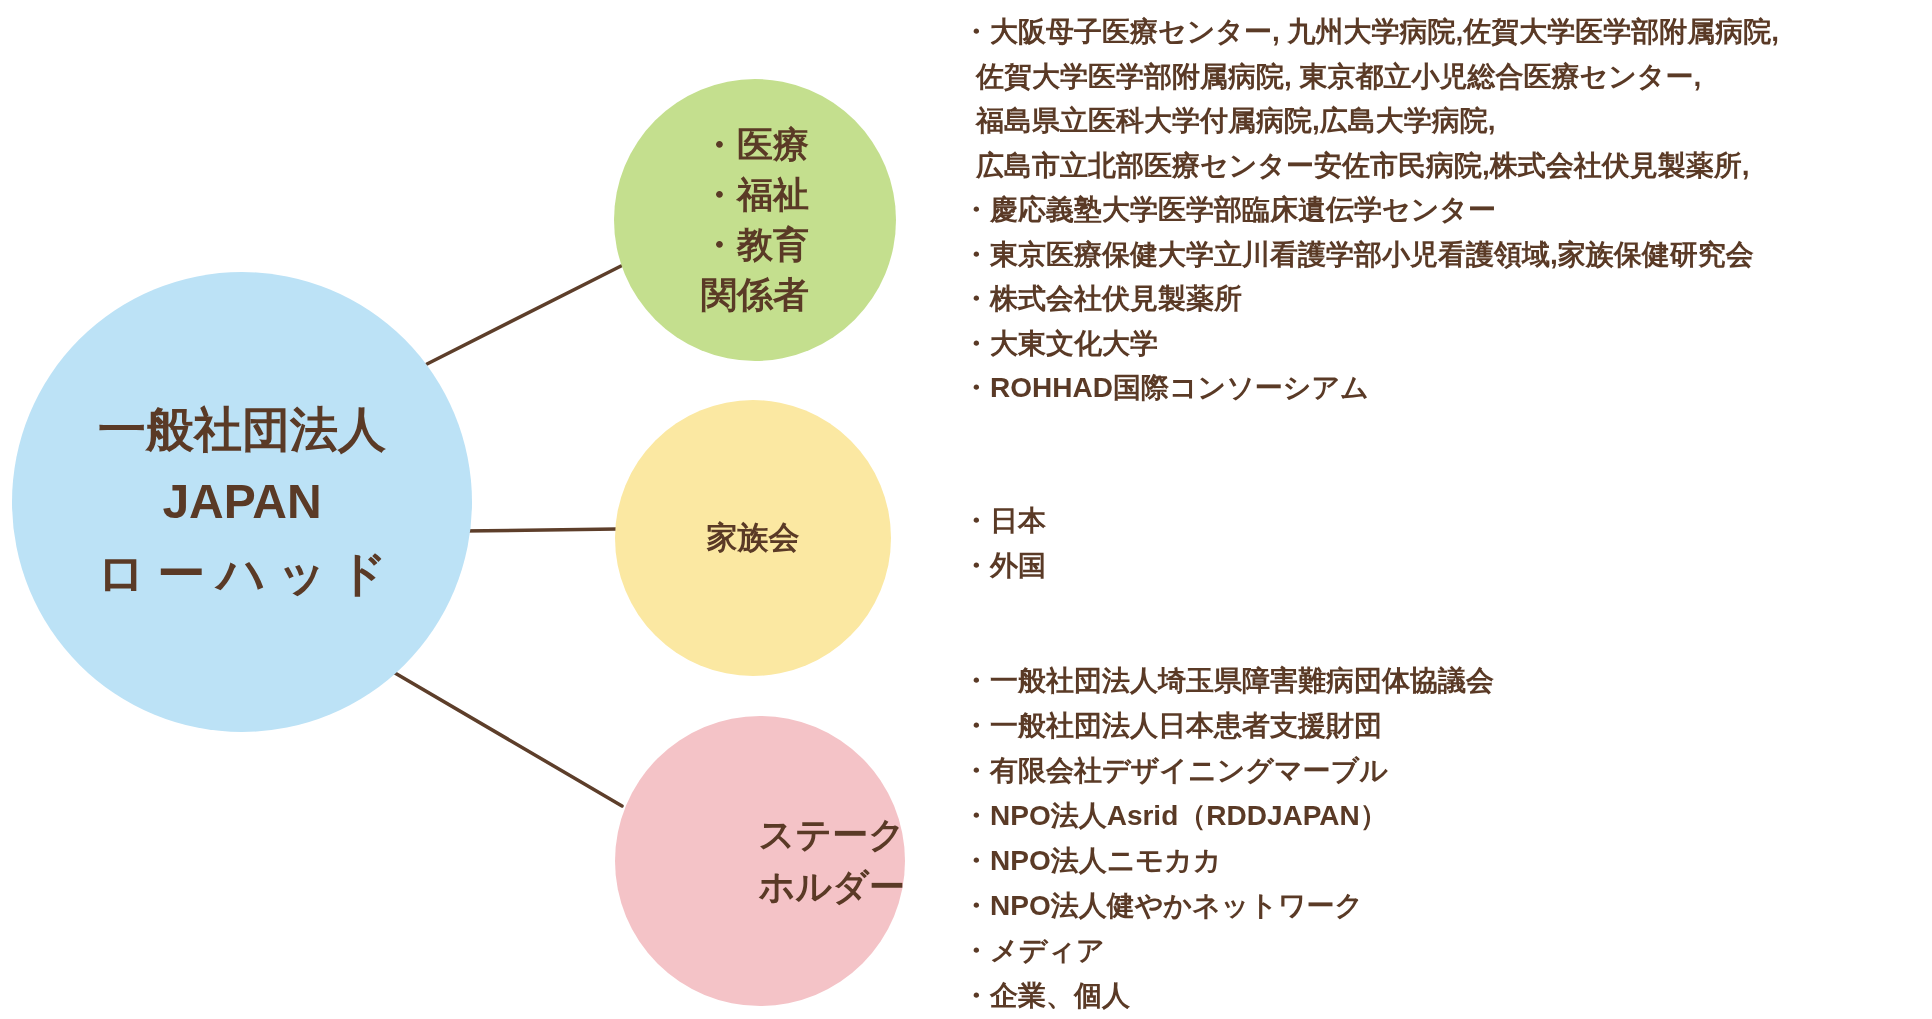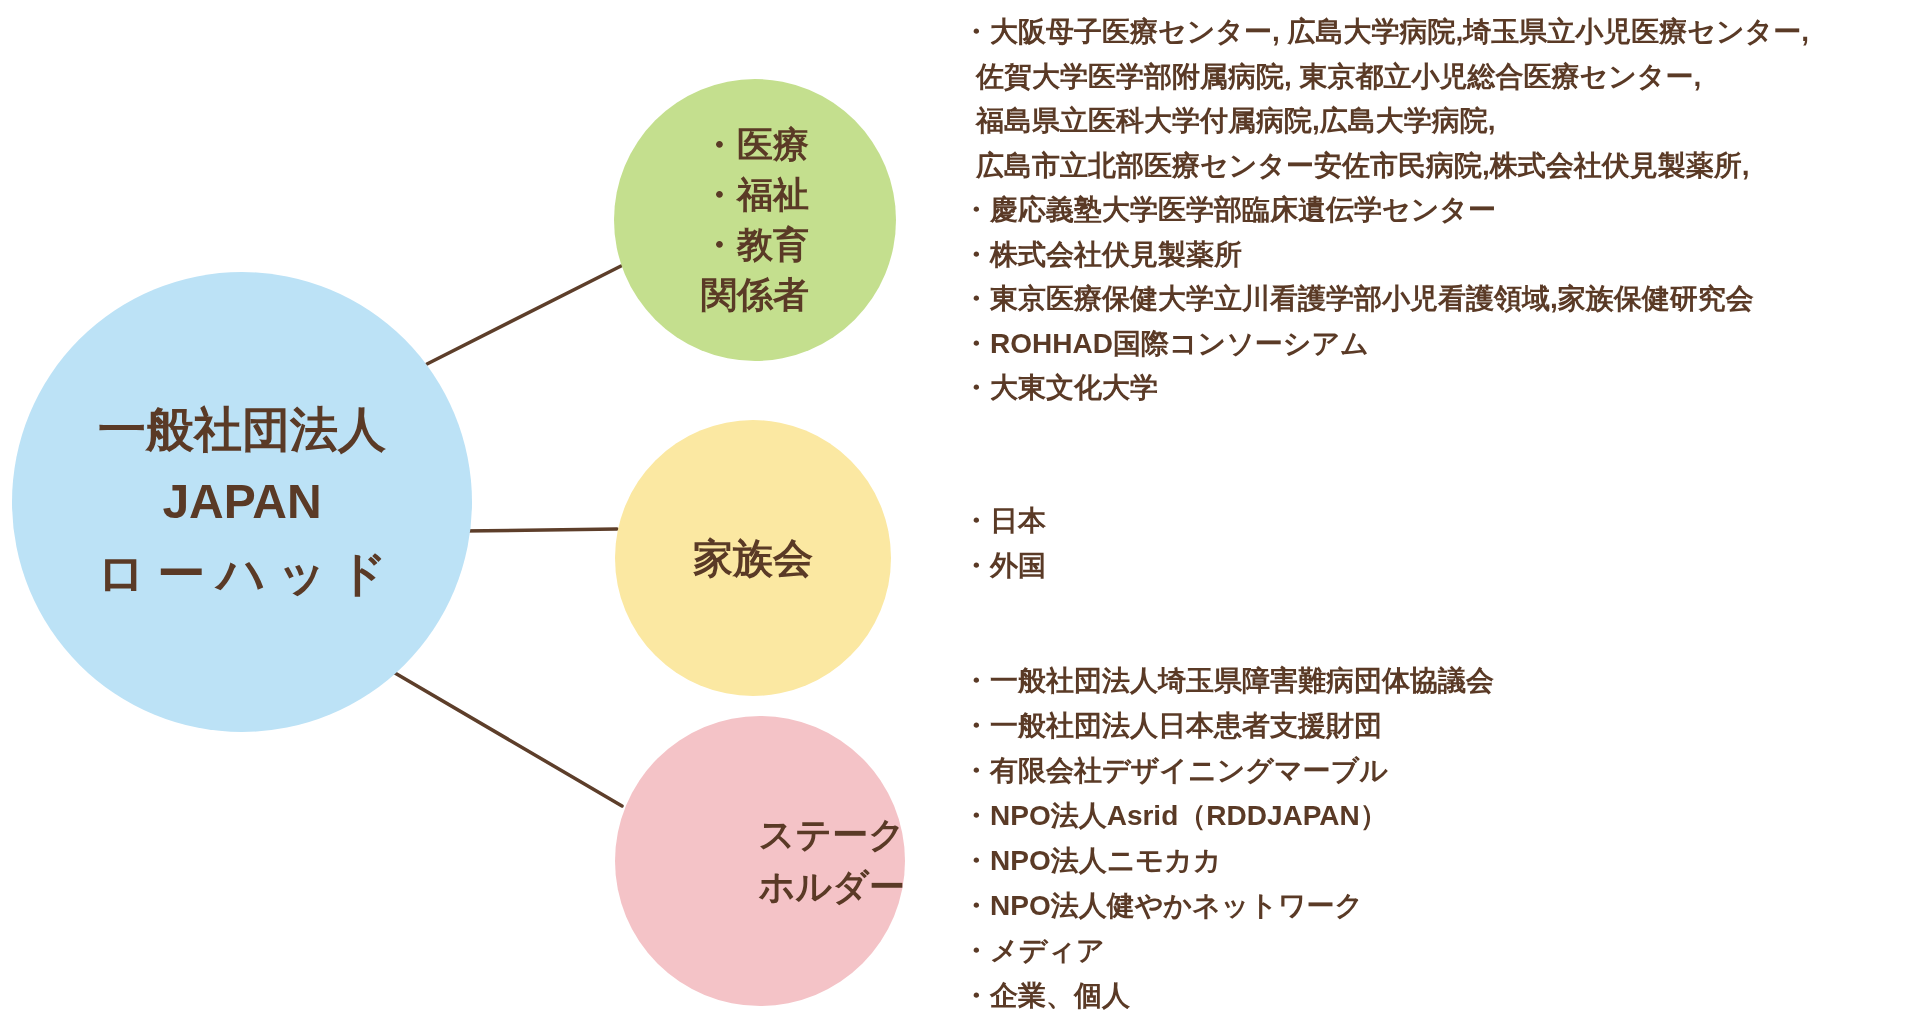--- a/index.html
+++ b/index.html
@@ -24,22 +24,22 @@
   .circle{
     position:absolute;border-radius:50%;
     display:flex;flex-direction:column;align-items:center;justify-content:center;
     text-align:center;font-weight:700;color:var(--text_color);
   }
   .circle-hub{left:12px;top:272px;width:460px;height:460px;background:var(--hub_fill);
     font-size:48px;line-height:72px;}
   .circle-hub .ln:nth-child(3){letter-spacing:.24em;text-indent:.24em;}
   .circle-medical{left:614px;top:79px;width:282px;height:282px;background:var(--medical_fill);
     font-size:36px;line-height:50px;}
-  .circle-family{left:615px;top:420px;width:276px;height:276px;background:var(--family_fill);
-    font-size:40px;line-height:50px;}
+  .circle-family{left:615px;top:400px;width:276px;height:276px;background:var(--family_fill);
+    font-size:31px;line-height:50px;}
   .circle-stakeholder{left:615px;top:716px;width:290px;height:290px;background:var(--stakeholder_fill);
     font-size:36px;line-height:52px;align-items:flex-end;}
   .list{
     position:absolute;left:962px;
     font-size:28px;font-weight:600;line-height:44px;
     color:var(--text_color);white-space:nowrap;
   }
   .list-medical{top:10px;line-height:44.5px;}
   .list-family{top:498px;line-height:45px;text-align:center;}
   .list-stakeholder{top:658px;line-height:45px;}
@@ -72,29 +72,29 @@
   <div class="circle circle-family">
       <div class="ln">家族会</div>
     </div>
 
   <div class="circle circle-stakeholder">
       <div class="ln">ステーク</div>
       <div class="ln">ホルダー</div>
     </div>
 
   <div class="list list-medical">
-      <div class="ln">・大阪母子医療センター, 広島大学病院,埼玉県立小児医療センター,</div>
+      <div class="ln">・大阪母子医療センター, 九州大学病院,佐賀大学医学部附属病院,</div>
       <div class="ln cont">佐賀大学医学部附属病院, 東京都立小児総合医療センター,</div>
       <div class="ln cont">福島県立医科大学付属病院,広島大学病院,</div>
       <div class="ln cont">広島市立北部医療センター安佐市民病院,株式会社伏見製薬所,</div>
       <div class="ln">・慶応義塾大学医学部臨床遺伝学センター</div>
+      <div class="ln">・東京医療保健大学立川看護学部小児看護領域,家族保健研究会</div>
       <div class="ln">・株式会社伏見製薬所</div>
-      <div class="ln">・東京医療保健大学立川看護学部小児看護領域,家族保健研究会</div>
+      <div class="ln">・大東文化大学</div>
       <div class="ln">・ROHHAD国際コンソーシアム</div>
-      <div class="ln">・大東文化大学</div>
     </div>
 
   <div class="list list-family">
       <div class="ln">・日本</div>
       <div class="ln">・外国</div>
     </div>
 
   <div class="list list-stakeholder">
       <div class="ln">・一般社団法人埼玉県障害難病団体協議会</div>
       <div class="ln">・一般社団法人日本患者支援財団</div>

